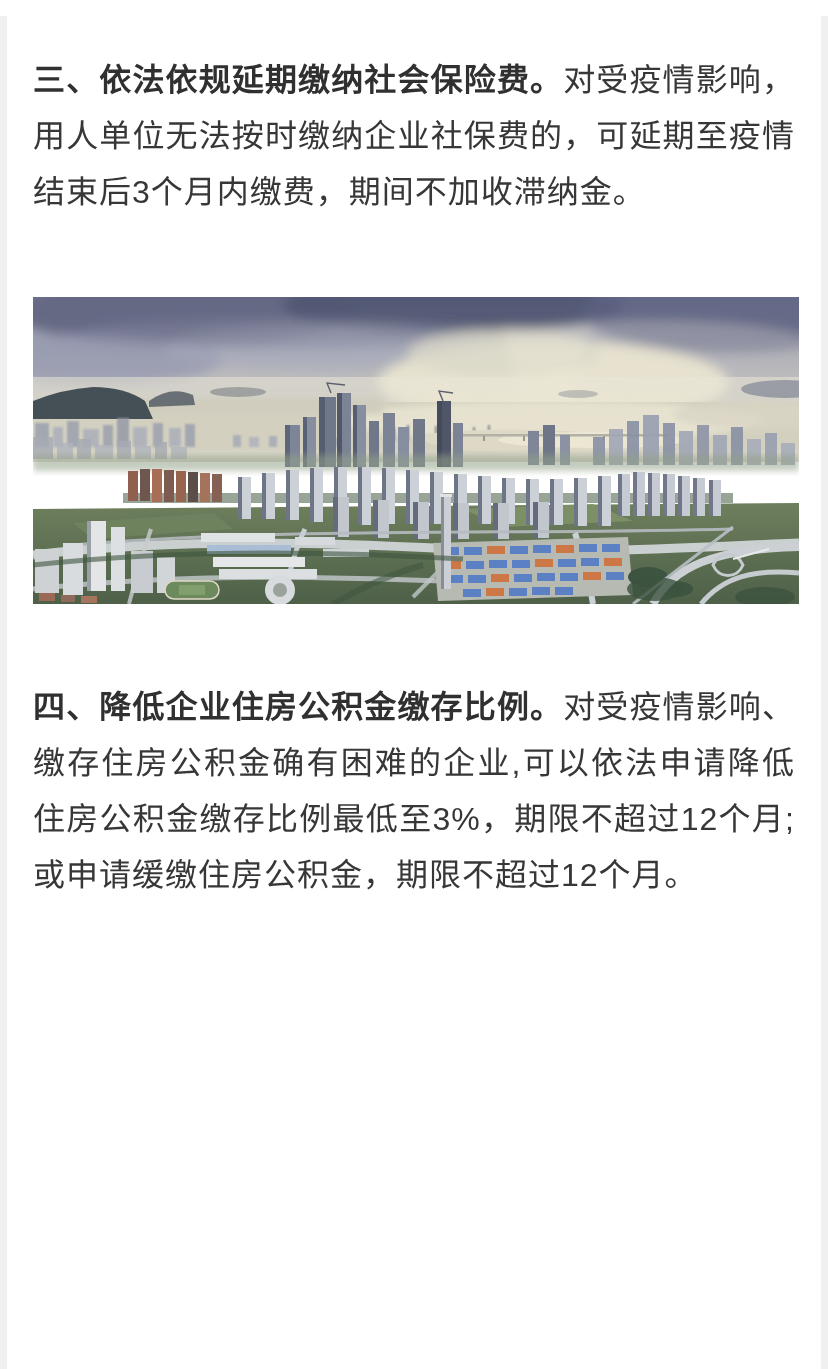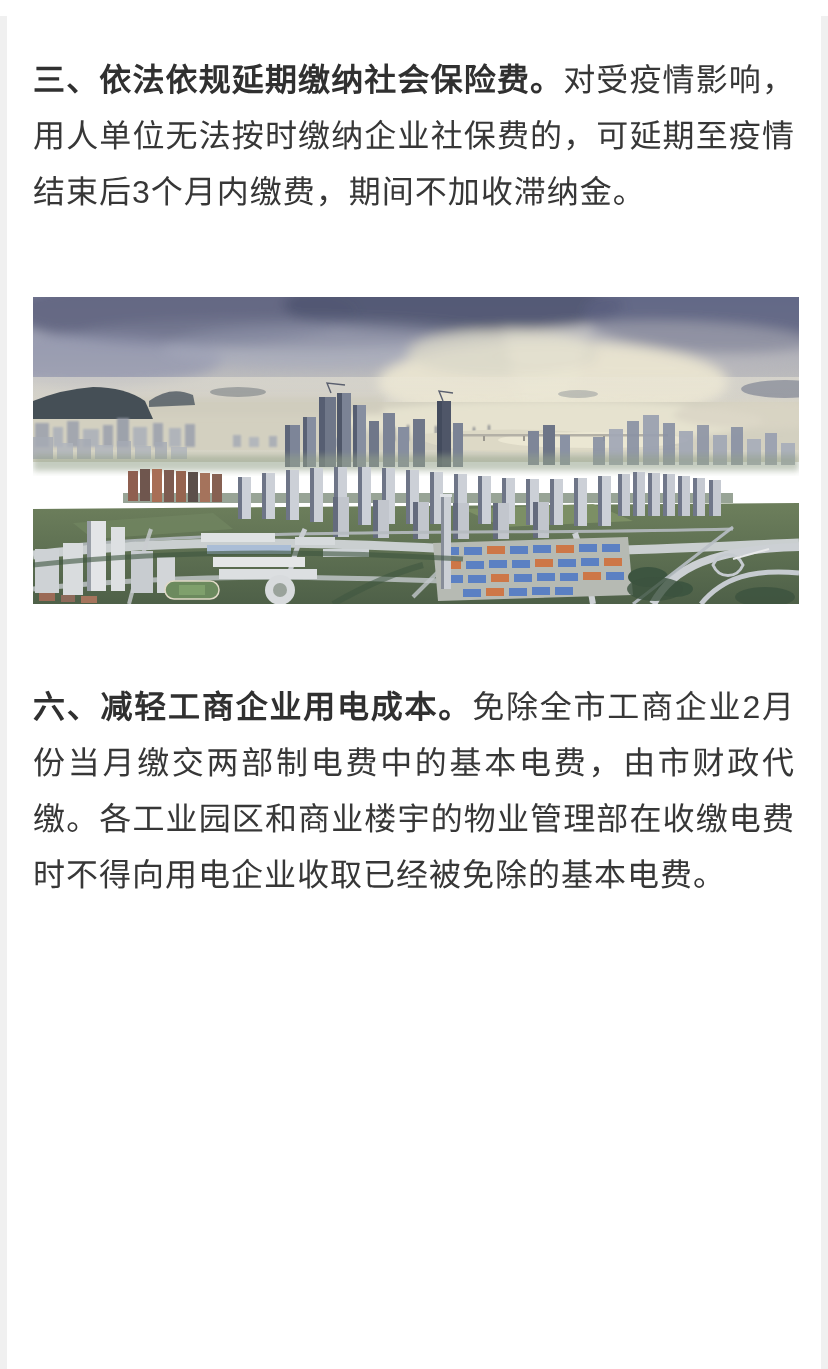--- a/index.html
+++ b/index.html
@@ -333,18 +333,18 @@
           <path d="M700,262 l36,-10" stroke="#e8e9ea" stroke-width="2"></path>
           <ellipse cx="622" cy="292" rx="28" ry="12" fill="#3c533e" opacity="0.8"></ellipse>
           <ellipse cx="732" cy="300" rx="30" ry="10" fill="#3c533e" opacity="0.8"></ellipse>
         </g>
 
         <path d="M0,268 C160,250 330,256 430,262" stroke="#3e5540" stroke-width="5" fill="none" opacity="0.6"></path>
         <path d="M300,307 C330,290 360,276 390,268" stroke="#3e5540" stroke-width="6" fill="none" opacity="0.55"></path>
       </svg>
     </figure>
 
-
-
-    <p class="para"><strong>六、减轻工商企业用电成本。</strong><span>免除全市工商企业2月份当月缴交两部制电费中的基本电费，由市财政代缴。各工业园区和商业楼宇的物业管理部在收缴电费时不得向用电企业收取已经被免除的基本电费。</span></p>
+    <p class="para"><strong>四、降低企业住房公积金缴存比例。</strong><span>对受疫情影响、缴存住房公积金确有困难的企业,可以依法申请降低住房公积金缴存比例最低至3%，期限不超过12个月;或申请缓缴住房公积金，期限不超过12个月。</span></p>
+
+
 
   </div>
 </div>
 
 </body></html>

